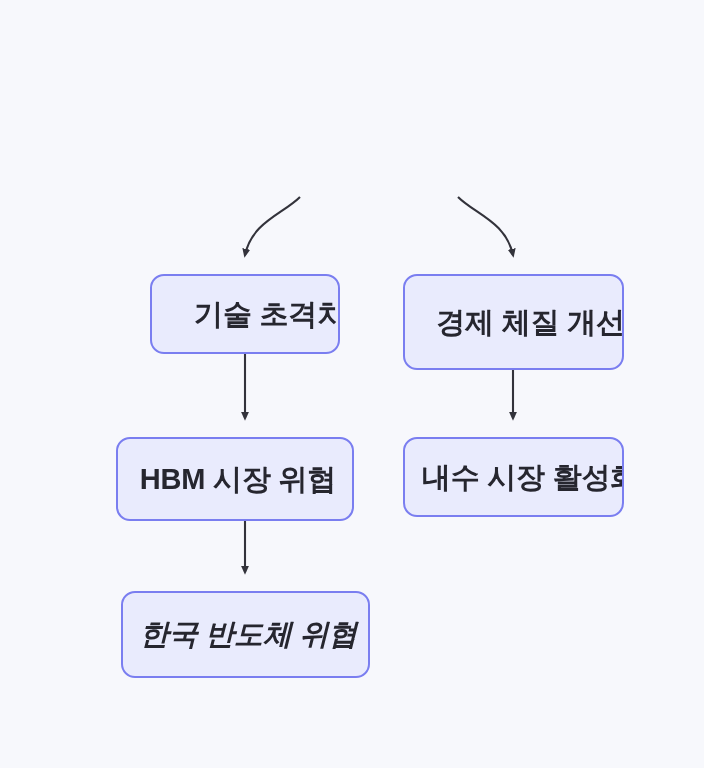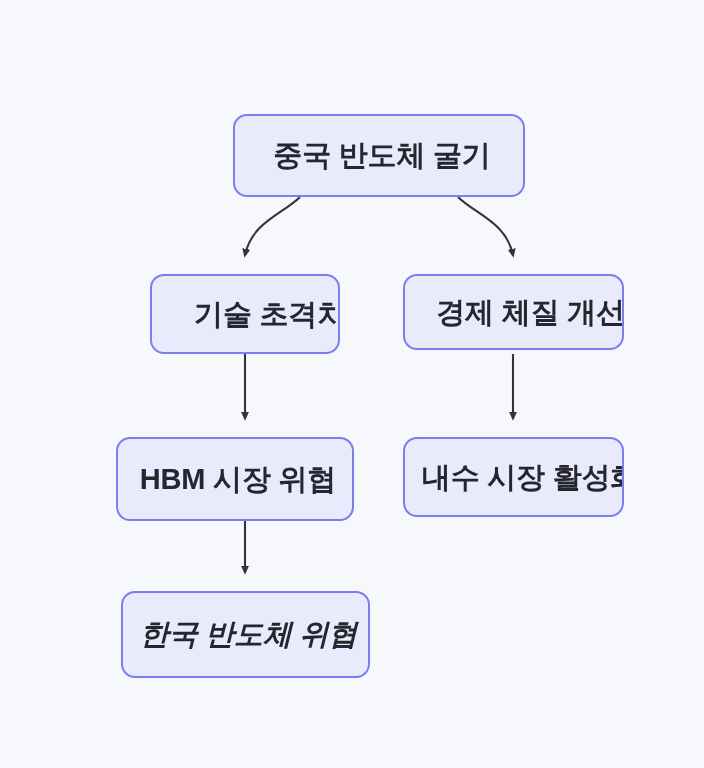--- a/index.html
+++ b/index.html
@@ -51,21 +51,21 @@
     font-size: 29px;
     font-weight: 700;
     letter-spacing: -0.2px;
     line-height: 1;
     text-align: center;
   }
 
   
   .node-root      { left: 233px; top: 114px; width: 292px; height: 83px; }
   .node-tech      { left: 150px; top: 274px; width: 190px; height: 80px; }
-  .node-economy   { left: 403px; top: 274px; width: 221px; height: 76px; }
+  .node-economy   { left: 403px; top: 274px; width: 221px; height: 96px; }
   .node-hbm       { left: 116px; top: 437px; width: 238px; height: 84px; }
   .node-domestic  { left: 403px; top: 437px; width: 221px; height: 80px; }
   .node-korea     { left: 121px; top: 591px; width: 249px; height: 87px; font-style: italic; }
 
   
   .node-economy  .flow-node-label,
   .node-domestic .flow-node-label { margin-right: -34px; }
   .node-hbm      .flow-node-label { margin-right: -6px; }
   .node-korea    .flow-node-label { margin-right: -6px; }
   .node-tech     .flow-node-label { margin-right: -6px; margin-left: 44px; }
@@ -87,23 +87,20 @@
 
     <path d="M 458,197 C 475,214 506,222 513,255" fill="none" stroke="#33333b" stroke-width="2.1" marker-end="url(#arrow-head)"></path>
 
     <path d="M 245,354 L 245,418" fill="none" stroke="#33333b" stroke-width="2.1" marker-end="url(#arrow-head)"></path>
 
     <path d="M 513,354 L 513,418" fill="none" stroke="#33333b" stroke-width="2.1" marker-end="url(#arrow-head)"></path>
 
     <path d="M 245,517 L 245,572" fill="none" stroke="#33333b" stroke-width="2.1" marker-end="url(#arrow-head)"></path>
   </svg>
 
-  <div class="flow-node node-root">
-    <span class="flow-node-label">중국 반도체 굴기</span>
-  </div>
 
   <div class="flow-node node-tech">
     <span class="flow-node-label">기술 초격차</span>
   </div>
 
   <div class="flow-node node-economy">
     <span class="flow-node-label">경제 체질 개선</span>
   </div>
 
   <div class="flow-node node-hbm">

